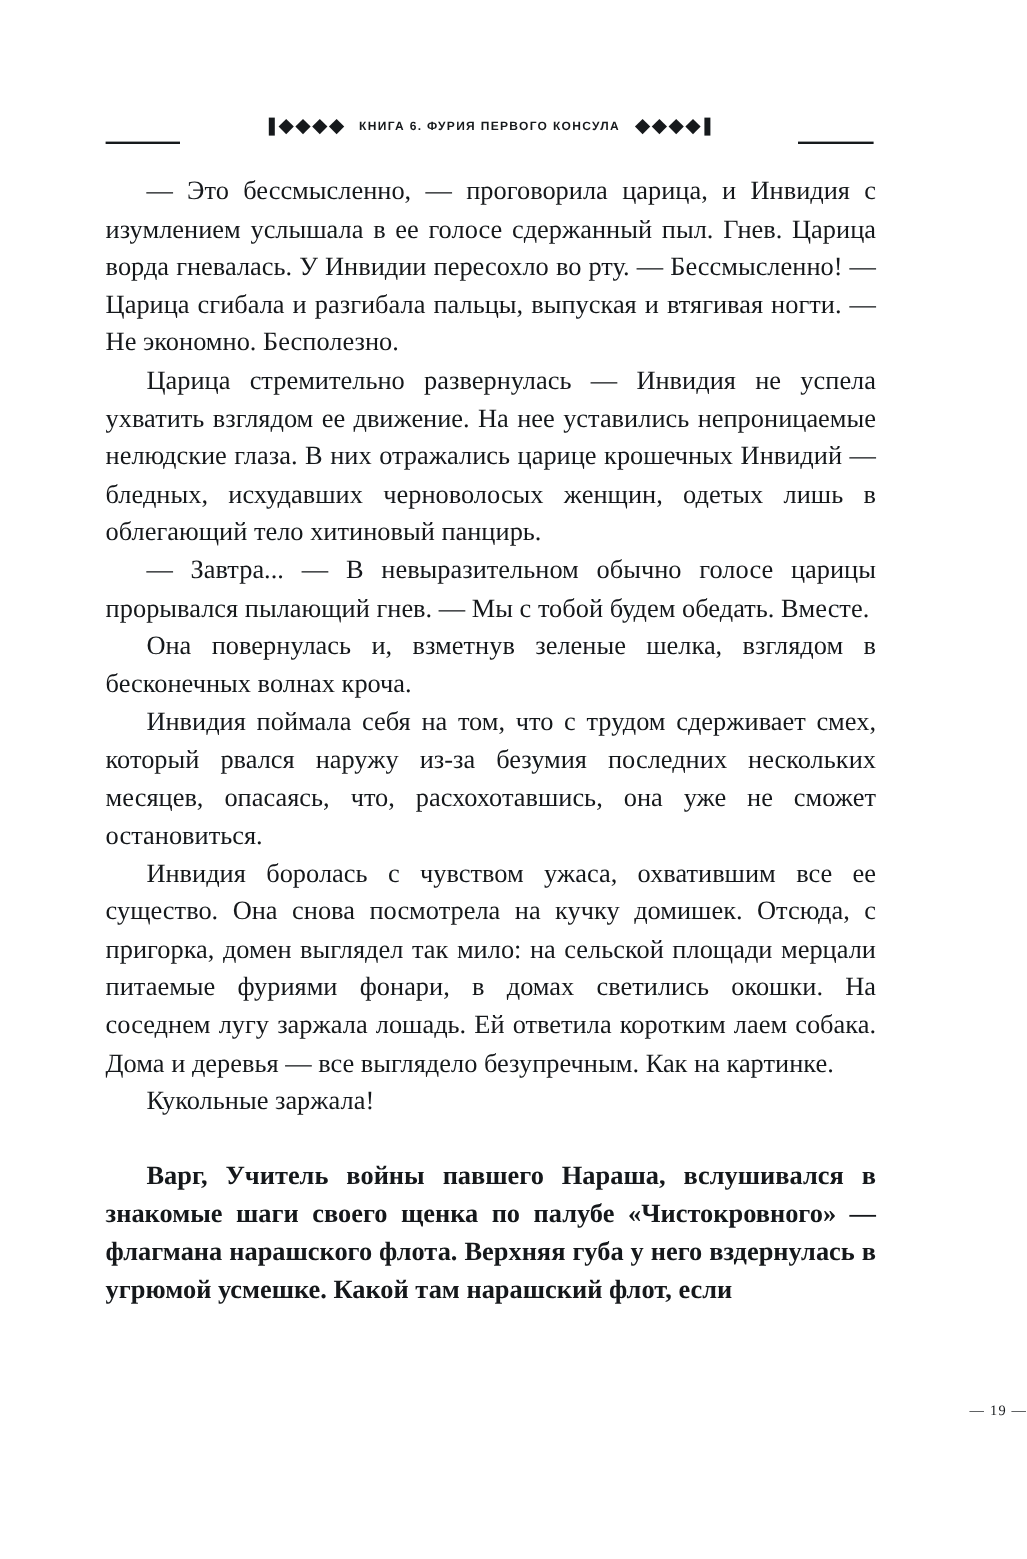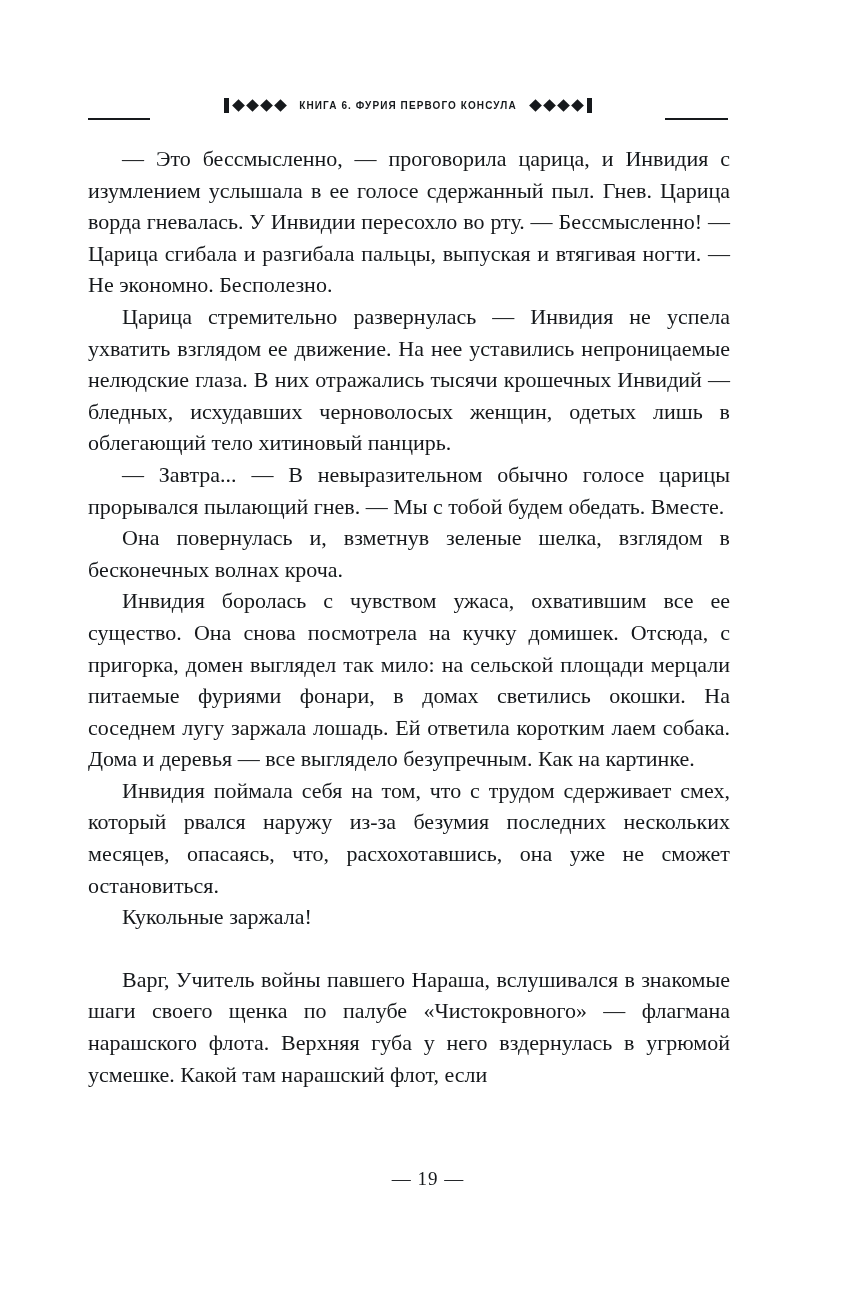--- a/index.html
+++ b/index.html
@@ -90,33 +90,34 @@
     text-justify: inter-word;
     hyphens: manual;
     margin-top: 15px;
   }
   .textblock p {
     margin: 0;
     text-indent: 34px;
   }
   .textblock p.gap-before {
     margin-top: 31px;
+    font-weight: bold;
   }
   .textblock p.last-line-natural {
     text-align-last: left;
   }
 
   
   .folio {
     position: absolute;
     left: 0;
     top: 1168px;
     width: 856px;
-    text-align: center;
-    font-size: 19px;
+    text-align: right;
+    font-size: 12px;
     letter-spacing: 1px;
     color: #16191c;
   }
 </style>
 </head>
 <body>
 
 <div class="page">
 
   <div class="rule-left"></div>
@@ -135,24 +136,24 @@
       <span class="bar"></span>
       <span class="dia"></span>
       <span class="dia"></span>
       <span class="dia"></span>
       <span class="dia"></span>
     </span>
   </div>
 
   <div class="textblock">
     <p>— Это бессмысленно, — проговорила царица, и Инвидия с изумлением услышала в ее голосе сдержанный пыл. Гнев. Царица ворда гневалась. У Инвидии пересохло во рту. — Бессмысленно! — Царица сгибала и разгибала пальцы, выпуская и втягивая ногти. — Не экономно. Бесполезно.</p>
-    <p>Царица стремительно развернулась — Инвидия не успела ухватить взглядом ее движение. На нее уставились непроницаемые нелюдские глаза. В них отражались тысячи крошечных Инвидий — бледных, исхудавших черноволосых женщин, одетых лишь в облегающий тело хитиновый панцирь.</p>
+    <p>Царица стремительно развернулась — Инвидия не успела ухватить взглядом ее движение. На нее уставились непроницаемые нелюдские глаза. В них отражались царице крошечных Инвидий — бледных, исхудавших черноволосых женщин, одетых лишь в облегающий тело хитиновый панцирь.</p>
     <p class="last-line-natural">— Завтра... — В невыразительном обычно голосе царицы прорывался пылающий гнев. — Мы с тобой будем обедать. Вместе.</p>
     <p class="last-line-natural">Она повернулась и, взметнув зеленые шелка, взглядом в бесконечных волнах кроча.</p>
+    <p class="last-line-natural">Инвидия поймала себя на том, что с трудом сдерживает смех, который рвался наружу из-за безумия последних нескольких месяцев, опасаясь, что, расхохотавшись, она уже не сможет остановиться.</p>
     <p class="last-line-natural">Инвидия боролась с чувством ужаса, охватившим все ее существо. Она снова посмотрела на кучку домишек. Отсюда, с пригорка, домен выглядел так мило: на сельской площади мерцали питаемые фуриями фонари, в домах светились окошки. На соседнем лугу заржала лошадь. Ей ответила коротким лаем собака. Дома и деревья — все выглядело безупречным. Как на картинке.</p>
-    <p class="last-line-natural">Инвидия поймала себя на том, что с трудом сдерживает смех, который рвался наружу из-за безумия последних нескольких месяцев, опасаясь, что, расхохотавшись, она уже не сможет остановиться.</p>
     <p class="last-line-natural">Кукольные заржала!</p>
     <p class="gap-before last-line-natural">Варг, Учитель войны павшего Нараша, вслушивался в знакомые шаги своего щенка по палубе «Чистокровного» — флагмана нарашского флота. Верхняя губа у него вздернулась в угрюмой усмешке. Какой там нарашский флот, если</p>
   </div>
 
   <div class="folio">— 19 —</div>
 
 </div>
 
 </body></html>

